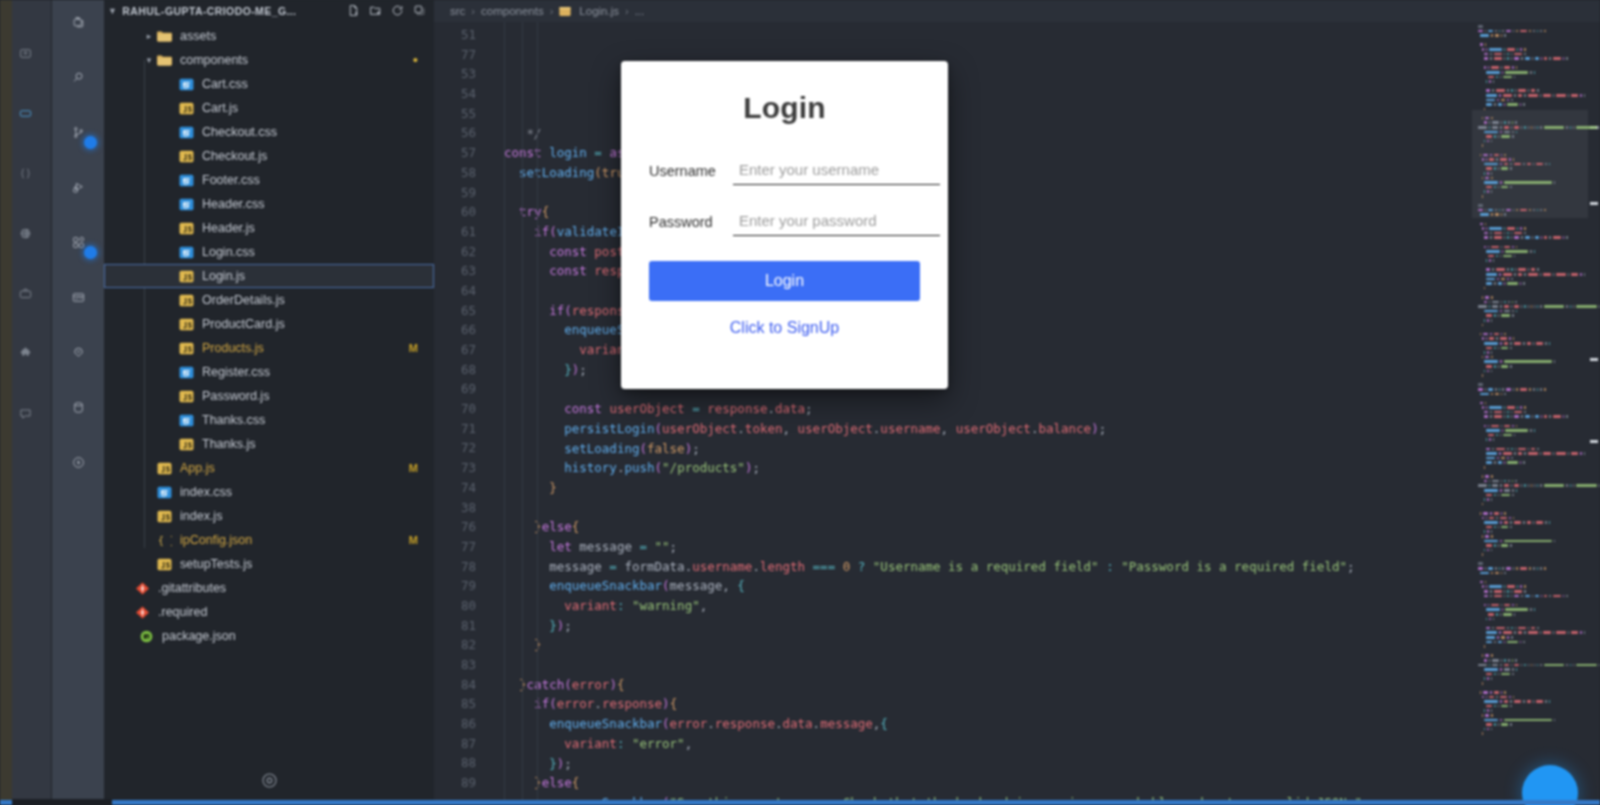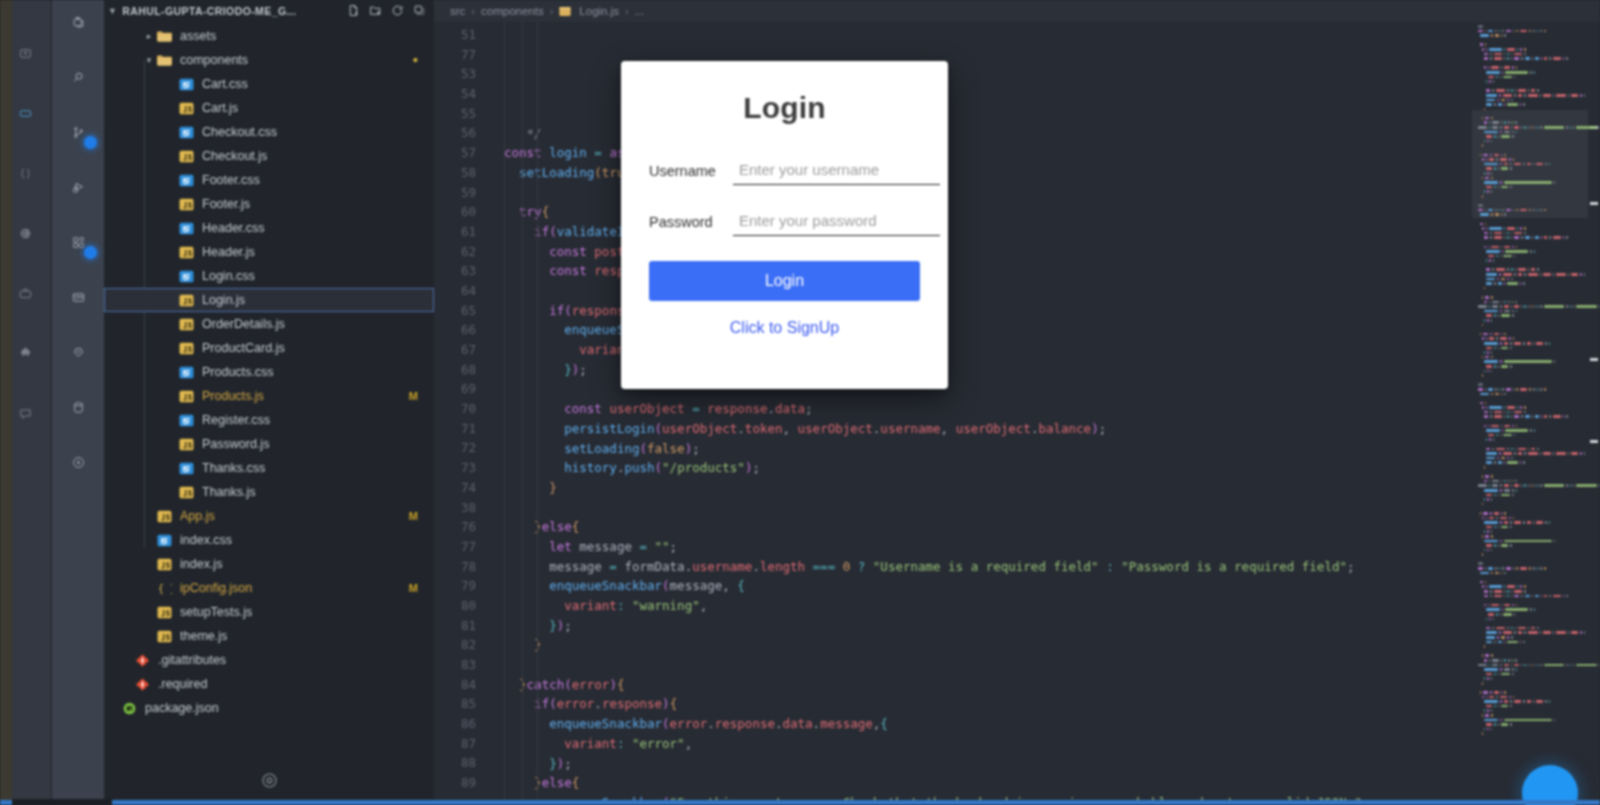--- a/index.html
+++ b/index.html
@@ -536,207 +536,177 @@
                 <rect x="0.5" y="0.8" width="15" height="12.4" rx="2" fill="#2f8fdb"></rect>
                 <path d="M4.5 4.3h7l-.4 1.6H6.2l-.2 1.1h5l-.9 3.7-3.1 1-2.5-1 .2-1.3h1.6l-.1.6 1.2.4 1.5-.5.2-1.1H4z" fill="#e6f1fb"></path>
               </svg>
             </span>
             <span class="lbl">Footer.css</span>
           </div>
           <div class="row" style="padding-left: 60px;">
             <span class="twisty"></span>
             <span class="ficon">
               <svg class="gl" viewBox="0 0 16 14">
+                <rect x="0.5" y="0.8" width="15" height="12.4" rx="2" fill="#2f8fdb"></rect>
+                <path d="M4.5 4.3h7l-.4 1.6H6.2l-.2 1.1h5l-.9 3.7-3.1 1-2.5-1 .2-1.3h1.6l-.1.6 1.2.4 1.5-.5.2-1.1H4z" fill="#e6f1fb"></path>
+              </svg>
+            </span>
+            <span class="lbl">Header.css</span>
+          </div>
+          <div class="row" style="padding-left: 60px;">
+            <span class="twisty"></span>
+            <span class="ficon">
+              <svg class="gl" viewBox="0 0 16 14">
                 <rect x="0.5" y="0.8" width="15" height="12.4" rx="2" fill="#e0b94f"></rect>
                 <path d="M6.4 4.2h1.5v5.4c0 1.2-.6 1.8-1.8 1.8-.9 0-1.6-.4-1.9-1.1l1.2-.7c.1.3.3.5.6.5.3 0 .4-.2.4-.6zm3 5.4l1.2-.7c.2.4.6.7 1.1.7.5 0 .7-.2.7-.5 0-.4-.3-.5-1-.8-1-.4-1.7-.9-1.7-1.9s.8-1.7 1.9-1.7c.9 0 1.5.3 1.9 1l-1.1.7c-.2-.3-.4-.5-.8-.5-.3 0-.5.2-.5.4 0 .3.2.5.9.7 1.1.4 1.8.9 1.8 2 0 1.2-.9 1.8-2.1 1.8-1.1 0-1.9-.5-2.3-1.2z" fill="#40381a"></path>
               </svg>
             </span>
-            <span class="lbl">Footer.js</span>
+            <span class="lbl">Header.js</span>
           </div>
           <div class="row" style="padding-left: 60px;">
             <span class="twisty"></span>
             <span class="ficon">
               <svg class="gl" viewBox="0 0 16 14">
                 <rect x="0.5" y="0.8" width="15" height="12.4" rx="2" fill="#2f8fdb"></rect>
                 <path d="M4.5 4.3h7l-.4 1.6H6.2l-.2 1.1h5l-.9 3.7-3.1 1-2.5-1 .2-1.3h1.6l-.1.6 1.2.4 1.5-.5.2-1.1H4z" fill="#e6f1fb"></path>
               </svg>
             </span>
-            <span class="lbl">Header.css</span>
-          </div>
-          <div class="row" style="padding-left: 60px;">
+            <span class="lbl">Login.css</span>
+          </div>
+          <div class="row selected" style="padding-left: 60px;">
             <span class="twisty"></span>
             <span class="ficon">
               <svg class="gl" viewBox="0 0 16 14">
                 <rect x="0.5" y="0.8" width="15" height="12.4" rx="2" fill="#e0b94f"></rect>
                 <path d="M6.4 4.2h1.5v5.4c0 1.2-.6 1.8-1.8 1.8-.9 0-1.6-.4-1.9-1.1l1.2-.7c.1.3.3.5.6.5.3 0 .4-.2.4-.6zm3 5.4l1.2-.7c.2.4.6.7 1.1.7.5 0 .7-.2.7-.5 0-.4-.3-.5-1-.8-1-.4-1.7-.9-1.7-1.9s.8-1.7 1.9-1.7c.9 0 1.5.3 1.9 1l-1.1.7c-.2-.3-.4-.5-.8-.5-.3 0-.5.2-.5.4 0 .3.2.5.9.7 1.1.4 1.8.9 1.8 2 0 1.2-.9 1.8-2.1 1.8-1.1 0-1.9-.5-2.3-1.2z" fill="#40381a"></path>
               </svg>
             </span>
-            <span class="lbl">Header.js</span>
+            <span class="lbl">Login.js</span>
+          </div>
+          <div class="row" style="padding-left: 60px;">
+            <span class="twisty"></span>
+            <span class="ficon">
+              <svg class="gl" viewBox="0 0 16 14">
+                <rect x="0.5" y="0.8" width="15" height="12.4" rx="2" fill="#e0b94f"></rect>
+                <path d="M6.4 4.2h1.5v5.4c0 1.2-.6 1.8-1.8 1.8-.9 0-1.6-.4-1.9-1.1l1.2-.7c.1.3.3.5.6.5.3 0 .4-.2.4-.6zm3 5.4l1.2-.7c.2.4.6.7 1.1.7.5 0 .7-.2.7-.5 0-.4-.3-.5-1-.8-1-.4-1.7-.9-1.7-1.9s.8-1.7 1.9-1.7c.9 0 1.5.3 1.9 1l-1.1.7c-.2-.3-.4-.5-.8-.5-.3 0-.5.2-.5.4 0 .3.2.5.9.7 1.1.4 1.8.9 1.8 2 0 1.2-.9 1.8-2.1 1.8-1.1 0-1.9-.5-2.3-1.2z" fill="#40381a"></path>
+              </svg>
+            </span>
+            <span class="lbl">OrderDetails.js</span>
+          </div>
+          <div class="row" style="padding-left: 60px;">
+            <span class="twisty"></span>
+            <span class="ficon">
+              <svg class="gl" viewBox="0 0 16 14">
+                <rect x="0.5" y="0.8" width="15" height="12.4" rx="2" fill="#e0b94f"></rect>
+                <path d="M6.4 4.2h1.5v5.4c0 1.2-.6 1.8-1.8 1.8-.9 0-1.6-.4-1.9-1.1l1.2-.7c.1.3.3.5.6.5.3 0 .4-.2.4-.6zm3 5.4l1.2-.7c.2.4.6.7 1.1.7.5 0 .7-.2.7-.5 0-.4-.3-.5-1-.8-1-.4-1.7-.9-1.7-1.9s.8-1.7 1.9-1.7c.9 0 1.5.3 1.9 1l-1.1.7c-.2-.3-.4-.5-.8-.5-.3 0-.5.2-.5.4 0 .3.2.5.9.7 1.1.4 1.8.9 1.8 2 0 1.2-.9 1.8-2.1 1.8-1.1 0-1.9-.5-2.3-1.2z" fill="#40381a"></path>
+              </svg>
+            </span>
+            <span class="lbl">ProductCard.js</span>
+          </div>
+          <div class="row modified" style="padding-left: 60px;">
+            <span class="twisty"></span>
+            <span class="ficon">
+              <svg class="gl" viewBox="0 0 16 14">
+                <rect x="0.5" y="0.8" width="15" height="12.4" rx="2" fill="#e0b94f"></rect>
+                <path d="M6.4 4.2h1.5v5.4c0 1.2-.6 1.8-1.8 1.8-.9 0-1.6-.4-1.9-1.1l1.2-.7c.1.3.3.5.6.5.3 0 .4-.2.4-.6zm3 5.4l1.2-.7c.2.4.6.7 1.1.7.5 0 .7-.2.7-.5 0-.4-.3-.5-1-.8-1-.4-1.7-.9-1.7-1.9s.8-1.7 1.9-1.7c.9 0 1.5.3 1.9 1l-1.1.7c-.2-.3-.4-.5-.8-.5-.3 0-.5.2-.5.4 0 .3.2.5.9.7 1.1.4 1.8.9 1.8 2 0 1.2-.9 1.8-2.1 1.8-1.1 0-1.9-.5-2.3-1.2z" fill="#40381a"></path>
+              </svg>
+            </span>
+            <span class="lbl">Products.js</span>
+            <span class="badge">M</span>
           </div>
           <div class="row" style="padding-left: 60px;">
             <span class="twisty"></span>
             <span class="ficon">
               <svg class="gl" viewBox="0 0 16 14">
                 <rect x="0.5" y="0.8" width="15" height="12.4" rx="2" fill="#2f8fdb"></rect>
                 <path d="M4.5 4.3h7l-.4 1.6H6.2l-.2 1.1h5l-.9 3.7-3.1 1-2.5-1 .2-1.3h1.6l-.1.6 1.2.4 1.5-.5.2-1.1H4z" fill="#e6f1fb"></path>
               </svg>
             </span>
-            <span class="lbl">Login.css</span>
-          </div>
-          <div class="row selected" style="padding-left: 60px;">
+            <span class="lbl">Register.css</span>
+          </div>
+          <div class="row" style="padding-left: 60px;">
             <span class="twisty"></span>
             <span class="ficon">
               <svg class="gl" viewBox="0 0 16 14">
                 <rect x="0.5" y="0.8" width="15" height="12.4" rx="2" fill="#e0b94f"></rect>
                 <path d="M6.4 4.2h1.5v5.4c0 1.2-.6 1.8-1.8 1.8-.9 0-1.6-.4-1.9-1.1l1.2-.7c.1.3.3.5.6.5.3 0 .4-.2.4-.6zm3 5.4l1.2-.7c.2.4.6.7 1.1.7.5 0 .7-.2.7-.5 0-.4-.3-.5-1-.8-1-.4-1.7-.9-1.7-1.9s.8-1.7 1.9-1.7c.9 0 1.5.3 1.9 1l-1.1.7c-.2-.3-.4-.5-.8-.5-.3 0-.5.2-.5.4 0 .3.2.5.9.7 1.1.4 1.8.9 1.8 2 0 1.2-.9 1.8-2.1 1.8-1.1 0-1.9-.5-2.3-1.2z" fill="#40381a"></path>
               </svg>
             </span>
-            <span class="lbl">Login.js</span>
+            <span class="lbl">Password.js</span>
+          </div>
+          <div class="row" style="padding-left: 60px;">
+            <span class="twisty"></span>
+            <span class="ficon">
+              <svg class="gl" viewBox="0 0 16 14">
+                <rect x="0.5" y="0.8" width="15" height="12.4" rx="2" fill="#2f8fdb"></rect>
+                <path d="M4.5 4.3h7l-.4 1.6H6.2l-.2 1.1h5l-.9 3.7-3.1 1-2.5-1 .2-1.3h1.6l-.1.6 1.2.4 1.5-.5.2-1.1H4z" fill="#e6f1fb"></path>
+              </svg>
+            </span>
+            <span class="lbl">Thanks.css</span>
           </div>
           <div class="row" style="padding-left: 60px;">
             <span class="twisty"></span>
             <span class="ficon">
               <svg class="gl" viewBox="0 0 16 14">
                 <rect x="0.5" y="0.8" width="15" height="12.4" rx="2" fill="#e0b94f"></rect>
                 <path d="M6.4 4.2h1.5v5.4c0 1.2-.6 1.8-1.8 1.8-.9 0-1.6-.4-1.9-1.1l1.2-.7c.1.3.3.5.6.5.3 0 .4-.2.4-.6zm3 5.4l1.2-.7c.2.4.6.7 1.1.7.5 0 .7-.2.7-.5 0-.4-.3-.5-1-.8-1-.4-1.7-.9-1.7-1.9s.8-1.7 1.9-1.7c.9 0 1.5.3 1.9 1l-1.1.7c-.2-.3-.4-.5-.8-.5-.3 0-.5.2-.5.4 0 .3.2.5.9.7 1.1.4 1.8.9 1.8 2 0 1.2-.9 1.8-2.1 1.8-1.1 0-1.9-.5-2.3-1.2z" fill="#40381a"></path>
               </svg>
             </span>
-            <span class="lbl">OrderDetails.js</span>
-          </div>
-          <div class="row" style="padding-left: 60px;">
+            <span class="lbl">Thanks.js</span>
+          </div>
+          <div class="row modified" style="padding-left: 38px;">
             <span class="twisty"></span>
             <span class="ficon">
               <svg class="gl" viewBox="0 0 16 14">
                 <rect x="0.5" y="0.8" width="15" height="12.4" rx="2" fill="#e0b94f"></rect>
                 <path d="M6.4 4.2h1.5v5.4c0 1.2-.6 1.8-1.8 1.8-.9 0-1.6-.4-1.9-1.1l1.2-.7c.1.3.3.5.6.5.3 0 .4-.2.4-.6zm3 5.4l1.2-.7c.2.4.6.7 1.1.7.5 0 .7-.2.7-.5 0-.4-.3-.5-1-.8-1-.4-1.7-.9-1.7-1.9s.8-1.7 1.9-1.7c.9 0 1.5.3 1.9 1l-1.1.7c-.2-.3-.4-.5-.8-.5-.3 0-.5.2-.5.4 0 .3.2.5.9.7 1.1.4 1.8.9 1.8 2 0 1.2-.9 1.8-2.1 1.8-1.1 0-1.9-.5-2.3-1.2z" fill="#40381a"></path>
               </svg>
             </span>
-            <span class="lbl">ProductCard.js</span>
-          </div>
-          <div class="row" style="padding-left: 60px;">
+            <span class="lbl">App.js</span>
+            <span class="badge">M</span>
+          </div>
+          <div class="row" style="padding-left: 38px;">
             <span class="twisty"></span>
             <span class="ficon">
               <svg class="gl" viewBox="0 0 16 14">
                 <rect x="0.5" y="0.8" width="15" height="12.4" rx="2" fill="#2f8fdb"></rect>
                 <path d="M4.5 4.3h7l-.4 1.6H6.2l-.2 1.1h5l-.9 3.7-3.1 1-2.5-1 .2-1.3h1.6l-.1.6 1.2.4 1.5-.5.2-1.1H4z" fill="#e6f1fb"></path>
               </svg>
             </span>
-            <span class="lbl">Products.css</span>
-          </div>
-          <div class="row modified" style="padding-left: 60px;">
+            <span class="lbl">index.css</span>
+          </div>
+          <div class="row" style="padding-left: 38px;">
             <span class="twisty"></span>
             <span class="ficon">
               <svg class="gl" viewBox="0 0 16 14">
                 <rect x="0.5" y="0.8" width="15" height="12.4" rx="2" fill="#e0b94f"></rect>
                 <path d="M6.4 4.2h1.5v5.4c0 1.2-.6 1.8-1.8 1.8-.9 0-1.6-.4-1.9-1.1l1.2-.7c.1.3.3.5.6.5.3 0 .4-.2.4-.6zm3 5.4l1.2-.7c.2.4.6.7 1.1.7.5 0 .7-.2.7-.5 0-.4-.3-.5-1-.8-1-.4-1.7-.9-1.7-1.9s.8-1.7 1.9-1.7c.9 0 1.5.3 1.9 1l-1.1.7c-.2-.3-.4-.5-.8-.5-.3 0-.5.2-.5.4 0 .3.2.5.9.7 1.1.4 1.8.9 1.8 2 0 1.2-.9 1.8-2.1 1.8-1.1 0-1.9-.5-2.3-1.2z" fill="#40381a"></path>
               </svg>
             </span>
-            <span class="lbl">Products.js</span>
+            <span class="lbl">index.js</span>
+          </div>
+          <div class="row modified" style="padding-left: 38px;">
+            <span class="twisty"></span>
+            <span class="ficon">
+              <svg class="gl" viewBox="0 0 16 14">
+                <text x="1" y="11" font-size="10.5" font-family="monospace" fill="#e0b94f">{ }</text>
+              </svg>
+            </span>
+            <span class="lbl">ipConfig.json</span>
             <span class="badge">M</span>
           </div>
-          <div class="row" style="padding-left: 60px;">
-            <span class="twisty"></span>
-            <span class="ficon">
-              <svg class="gl" viewBox="0 0 16 14">
-                <rect x="0.5" y="0.8" width="15" height="12.4" rx="2" fill="#2f8fdb"></rect>
-                <path d="M4.5 4.3h7l-.4 1.6H6.2l-.2 1.1h5l-.9 3.7-3.1 1-2.5-1 .2-1.3h1.6l-.1.6 1.2.4 1.5-.5.2-1.1H4z" fill="#e6f1fb"></path>
-              </svg>
-            </span>
-            <span class="lbl">Register.css</span>
-          </div>
-          <div class="row" style="padding-left: 60px;">
+          <div class="row" style="padding-left: 38px;">
             <span class="twisty"></span>
             <span class="ficon">
               <svg class="gl" viewBox="0 0 16 14">
                 <rect x="0.5" y="0.8" width="15" height="12.4" rx="2" fill="#e0b94f"></rect>
                 <path d="M6.4 4.2h1.5v5.4c0 1.2-.6 1.8-1.8 1.8-.9 0-1.6-.4-1.9-1.1l1.2-.7c.1.3.3.5.6.5.3 0 .4-.2.4-.6zm3 5.4l1.2-.7c.2.4.6.7 1.1.7.5 0 .7-.2.7-.5 0-.4-.3-.5-1-.8-1-.4-1.7-.9-1.7-1.9s.8-1.7 1.9-1.7c.9 0 1.5.3 1.9 1l-1.1.7c-.2-.3-.4-.5-.8-.5-.3 0-.5.2-.5.4 0 .3.2.5.9.7 1.1.4 1.8.9 1.8 2 0 1.2-.9 1.8-2.1 1.8-1.1 0-1.9-.5-2.3-1.2z" fill="#40381a"></path>
               </svg>
             </span>
-            <span class="lbl">Password.js</span>
-          </div>
-          <div class="row" style="padding-left: 60px;">
-            <span class="twisty"></span>
-            <span class="ficon">
-              <svg class="gl" viewBox="0 0 16 14">
-                <rect x="0.5" y="0.8" width="15" height="12.4" rx="2" fill="#2f8fdb"></rect>
-                <path d="M4.5 4.3h7l-.4 1.6H6.2l-.2 1.1h5l-.9 3.7-3.1 1-2.5-1 .2-1.3h1.6l-.1.6 1.2.4 1.5-.5.2-1.1H4z" fill="#e6f1fb"></path>
-              </svg>
-            </span>
-            <span class="lbl">Thanks.css</span>
-          </div>
-          <div class="row" style="padding-left: 60px;">
-            <span class="twisty"></span>
-            <span class="ficon">
-              <svg class="gl" viewBox="0 0 16 14">
-                <rect x="0.5" y="0.8" width="15" height="12.4" rx="2" fill="#e0b94f"></rect>
-                <path d="M6.4 4.2h1.5v5.4c0 1.2-.6 1.8-1.8 1.8-.9 0-1.6-.4-1.9-1.1l1.2-.7c.1.3.3.5.6.5.3 0 .4-.2.4-.6zm3 5.4l1.2-.7c.2.4.6.7 1.1.7.5 0 .7-.2.7-.5 0-.4-.3-.5-1-.8-1-.4-1.7-.9-1.7-1.9s.8-1.7 1.9-1.7c.9 0 1.5.3 1.9 1l-1.1.7c-.2-.3-.4-.5-.8-.5-.3 0-.5.2-.5.4 0 .3.2.5.9.7 1.1.4 1.8.9 1.8 2 0 1.2-.9 1.8-2.1 1.8-1.1 0-1.9-.5-2.3-1.2z" fill="#40381a"></path>
-              </svg>
-            </span>
-            <span class="lbl">Thanks.js</span>
-          </div>
-          <div class="row modified" style="padding-left: 38px;">
-            <span class="twisty"></span>
-            <span class="ficon">
-              <svg class="gl" viewBox="0 0 16 14">
-                <rect x="0.5" y="0.8" width="15" height="12.4" rx="2" fill="#e0b94f"></rect>
-                <path d="M6.4 4.2h1.5v5.4c0 1.2-.6 1.8-1.8 1.8-.9 0-1.6-.4-1.9-1.1l1.2-.7c.1.3.3.5.6.5.3 0 .4-.2.4-.6zm3 5.4l1.2-.7c.2.4.6.7 1.1.7.5 0 .7-.2.7-.5 0-.4-.3-.5-1-.8-1-.4-1.7-.9-1.7-1.9s.8-1.7 1.9-1.7c.9 0 1.5.3 1.9 1l-1.1.7c-.2-.3-.4-.5-.8-.5-.3 0-.5.2-.5.4 0 .3.2.5.9.7 1.1.4 1.8.9 1.8 2 0 1.2-.9 1.8-2.1 1.8-1.1 0-1.9-.5-2.3-1.2z" fill="#40381a"></path>
-              </svg>
-            </span>
-            <span class="lbl">App.js</span>
-            <span class="badge">M</span>
-          </div>
-          <div class="row" style="padding-left: 38px;">
-            <span class="twisty"></span>
-            <span class="ficon">
-              <svg class="gl" viewBox="0 0 16 14">
-                <rect x="0.5" y="0.8" width="15" height="12.4" rx="2" fill="#2f8fdb"></rect>
-                <path d="M4.5 4.3h7l-.4 1.6H6.2l-.2 1.1h5l-.9 3.7-3.1 1-2.5-1 .2-1.3h1.6l-.1.6 1.2.4 1.5-.5.2-1.1H4z" fill="#e6f1fb"></path>
-              </svg>
-            </span>
-            <span class="lbl">index.css</span>
-          </div>
-          <div class="row" style="padding-left: 38px;">
-            <span class="twisty"></span>
-            <span class="ficon">
-              <svg class="gl" viewBox="0 0 16 14">
-                <rect x="0.5" y="0.8" width="15" height="12.4" rx="2" fill="#e0b94f"></rect>
-                <path d="M6.4 4.2h1.5v5.4c0 1.2-.6 1.8-1.8 1.8-.9 0-1.6-.4-1.9-1.1l1.2-.7c.1.3.3.5.6.5.3 0 .4-.2.4-.6zm3 5.4l1.2-.7c.2.4.6.7 1.1.7.5 0 .7-.2.7-.5 0-.4-.3-.5-1-.8-1-.4-1.7-.9-1.7-1.9s.8-1.7 1.9-1.7c.9 0 1.5.3 1.9 1l-1.1.7c-.2-.3-.4-.5-.8-.5-.3 0-.5.2-.5.4 0 .3.2.5.9.7 1.1.4 1.8.9 1.8 2 0 1.2-.9 1.8-2.1 1.8-1.1 0-1.9-.5-2.3-1.2z" fill="#40381a"></path>
-              </svg>
-            </span>
-            <span class="lbl">index.js</span>
-          </div>
-          <div class="row modified" style="padding-left: 38px;">
-            <span class="twisty"></span>
-            <span class="ficon">
-              <svg class="gl" viewBox="0 0 16 14">
-                <text x="1" y="11" font-size="10.5" font-family="monospace" fill="#e0b94f">{ }</text>
-              </svg>
-            </span>
-            <span class="lbl">ipConfig.json</span>
-            <span class="badge">M</span>
-          </div>
-          <div class="row" style="padding-left: 38px;">
-            <span class="twisty"></span>
-            <span class="ficon">
-              <svg class="gl" viewBox="0 0 16 14">
-                <rect x="0.5" y="0.8" width="15" height="12.4" rx="2" fill="#e0b94f"></rect>
-                <path d="M6.4 4.2h1.5v5.4c0 1.2-.6 1.8-1.8 1.8-.9 0-1.6-.4-1.9-1.1l1.2-.7c.1.3.3.5.6.5.3 0 .4-.2.4-.6zm3 5.4l1.2-.7c.2.4.6.7 1.1.7.5 0 .7-.2.7-.5 0-.4-.3-.5-1-.8-1-.4-1.7-.9-1.7-1.9s.8-1.7 1.9-1.7c.9 0 1.5.3 1.9 1l-1.1.7c-.2-.3-.4-.5-.8-.5-.3 0-.5.2-.5.4 0 .3.2.5.9.7 1.1.4 1.8.9 1.8 2 0 1.2-.9 1.8-2.1 1.8-1.1 0-1.9-.5-2.3-1.2z" fill="#40381a"></path>
-              </svg>
-            </span>
             <span class="lbl">setupTests.js</span>
-          </div>
-          <div class="row" style="padding-left: 38px;">
-            <span class="twisty"></span>
-            <span class="ficon">
-              <svg class="gl" viewBox="0 0 16 14">
-                <rect x="0.5" y="0.8" width="15" height="12.4" rx="2" fill="#e0b94f"></rect>
-                <path d="M6.4 4.2h1.5v5.4c0 1.2-.6 1.8-1.8 1.8-.9 0-1.6-.4-1.9-1.1l1.2-.7c.1.3.3.5.6.5.3 0 .4-.2.4-.6zm3 5.4l1.2-.7c.2.4.6.7 1.1.7.5 0 .7-.2.7-.5 0-.4-.3-.5-1-.8-1-.4-1.7-.9-1.7-1.9s.8-1.7 1.9-1.7c.9 0 1.5.3 1.9 1l-1.1.7c-.2-.3-.4-.5-.8-.5-.3 0-.5.2-.5.4 0 .3.2.5.9.7 1.1.4 1.8.9 1.8 2 0 1.2-.9 1.8-2.1 1.8-1.1 0-1.9-.5-2.3-1.2z" fill="#40381a"></path>
-              </svg>
-            </span>
-            <span class="lbl">theme.js</span>
           </div>
           <div class="row" style="padding-left: 16px;">
             <span class="twisty"></span>
             <span class="ficon">
               <svg class="gl" viewBox="0 0 16 14">
                 <path d="M8 0.6l7 6.4-7 6.4L1 7z" fill="#e44b32"></path>
                 <path d="M8 3.5v7M6 7h4" stroke="#fff" stroke-width="1.2"></path>
               </svg>
             </span>
             <span class="lbl">.gitattributes</span>
@@ -744,21 +714,21 @@
           <div class="row" style="padding-left: 16px;">
             <span class="twisty"></span>
             <span class="ficon">
               <svg class="gl" viewBox="0 0 16 14">
                 <path d="M8 0.6l7 6.4-7 6.4L1 7z" fill="#e44b32"></path>
                 <path d="M8 3.5v7M6 7h4" stroke="#fff" stroke-width="1.2"></path>
               </svg>
             </span>
             <span class="lbl">.required</span>
           </div>
-          <div class="row" style="padding-left: 3px;">
+          <div class="row" style="padding-left: 20px;">
             <span class="twisty"></span>
             <span class="ficon">
               <svg class="gl" viewBox="0 0 16 14">
                 <circle cx="8" cy="7" r="6.3" fill="#7bbd42"></circle>
                 <path d="M5 4.5h6v5h-1.6V6.1H8.4v3.4H5z" fill="#1e2a12"></path>
               </svg>
             </span>
             <span class="lbl">package.json</span>
           </div>
           <div class="row" style="padding-left: 16px;">

